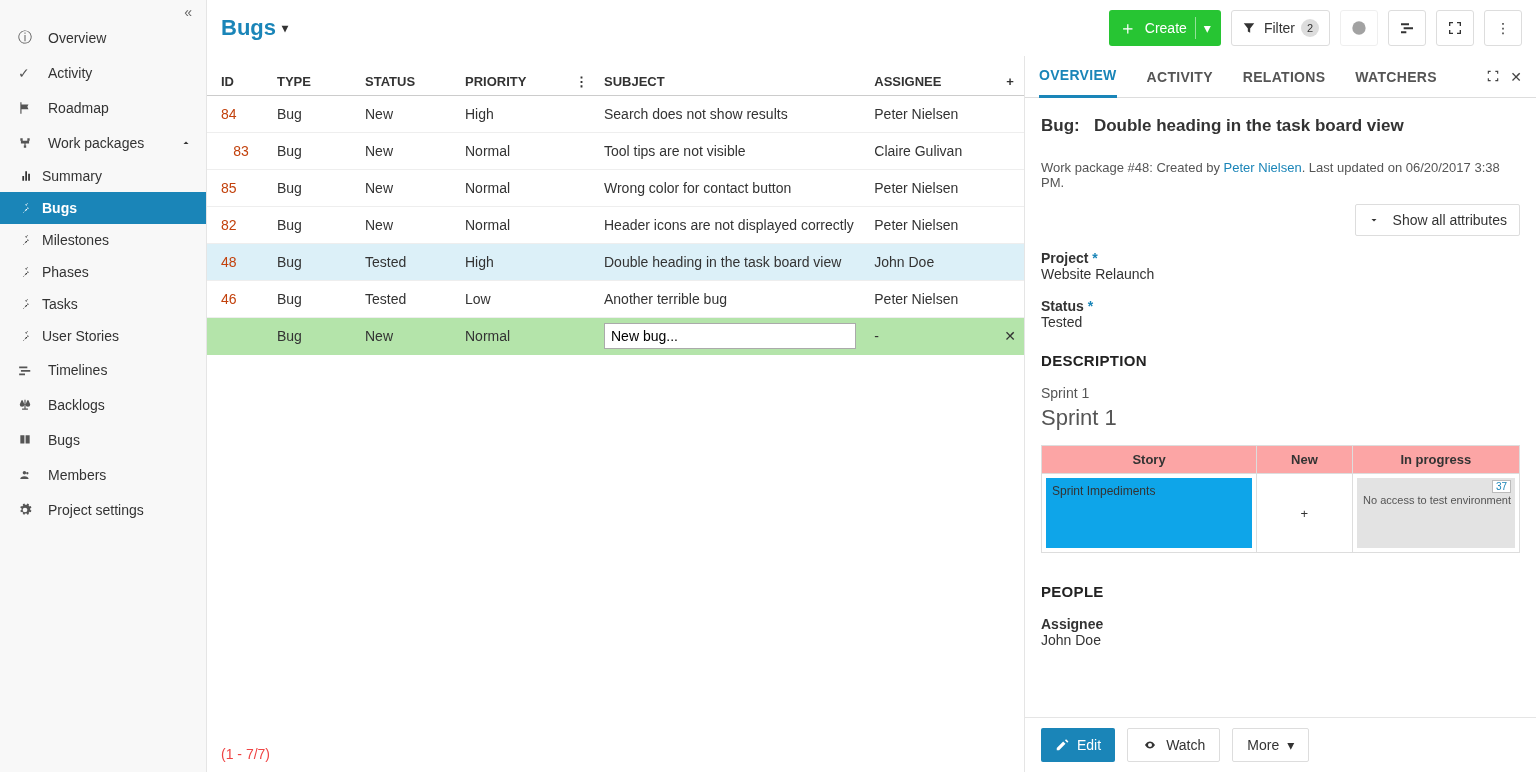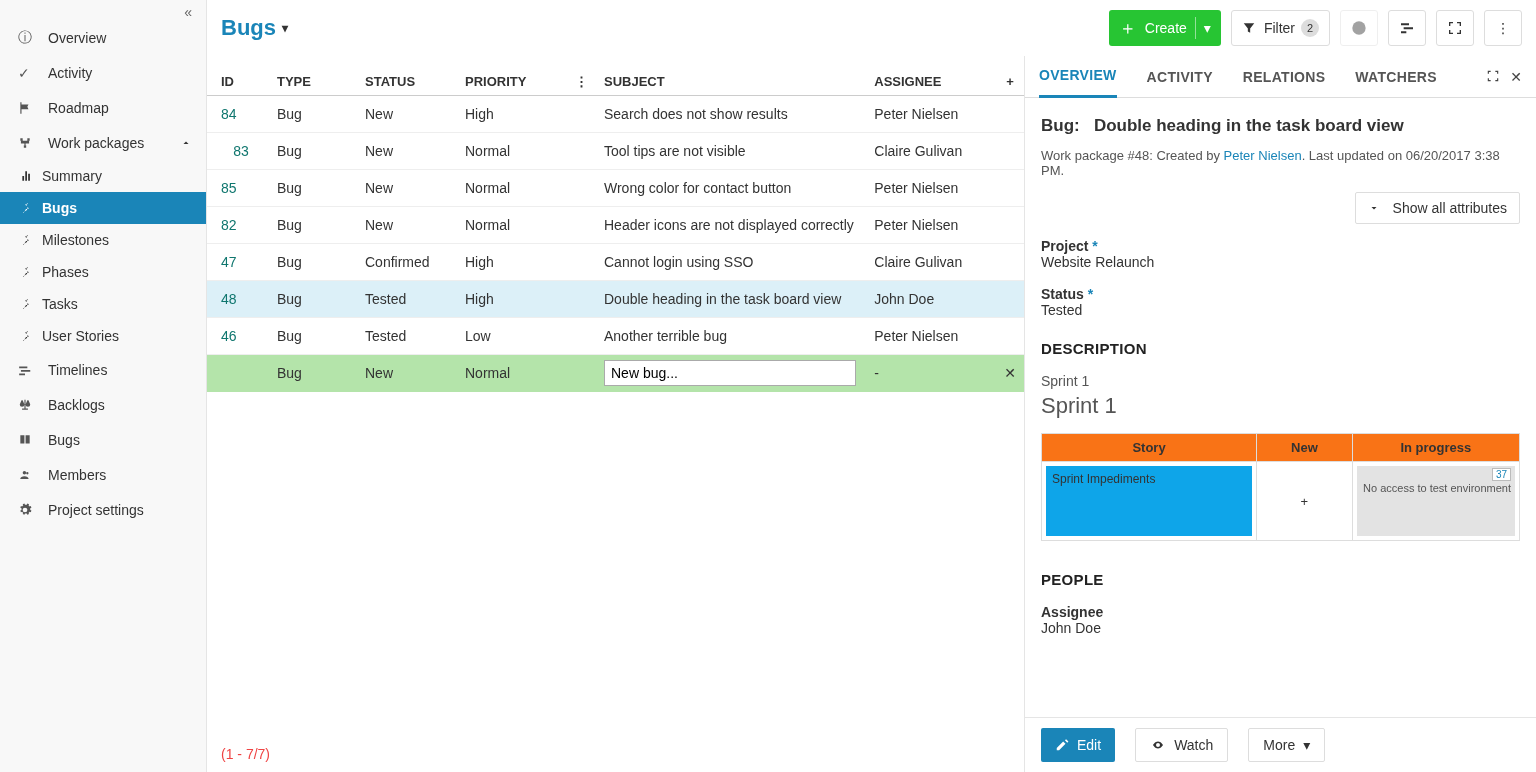--- a/index.html
+++ b/index.html
@@ -24,52 +24,52 @@
   .filter-btn, .sq-btn { height: 36px; border: 1px solid #ddd; display: flex; align-items: center; padding: 0 10px; margin-left: 10px; cursor: pointer; border-radius: 3px; background: #fff; }
   .sq-btn { width: 38px; justify-content: center; }
   .sq-btn.dim { opacity: 0.45; }
   .badge { background: #ddd; border-radius: 50%; width: 18px; height: 18px; display: inline-flex; align-items: center; justify-content: center; font-size: 11px; margin-left: 6px; }
   
   .content-row { flex: 1; display: flex; overflow: hidden; }
   .table-wrap { flex: 1; display: flex; flex-direction: column; }
   .table { width: 100%; border-collapse: collapse; }
   .table th, .table td { text-align: left; padding: 0 8px; height: 37px; border-bottom: 1px solid #eee; font-weight: normal; }
   .table thead th { color: #333; font-weight: 600; font-size: 13px; border-bottom: 1px solid #ccc; padding-bottom: 6px; padding-top: 18px; }
-  .idcol { color: #0f766e; }
+  .idcol { color: #c2410c; }
   .row-selected { background: #dcf0f8 !important; }
   .row-new { background: #b4e4aa; }
   .row-new td { border-bottom: none; }
   .sub-input { height: 26px; width: 252px; border: 1px solid #aaa; padding: 0 6px; font-size: 14px; }
   .footer { padding: 10px 14px; color: #ef4444; }
   
   .detail { width: 512px; border-left: 1px solid #e5e5e5; flex-shrink: 0; display: flex; flex-direction: column; }
   .tabs { display: flex; align-items: center; height: 42px; border-bottom: 1px solid #ddd; padding: 0 14px; gap: 30px; }
   .tab { font-weight: 700; color: #555; cursor: pointer; height: 42px; display: flex; align-items: center; font-size: 14px; letter-spacing: .3px; }
   .tab.active { color: #1a85b8; border-bottom: 3px solid #1a85b8; }
   .tabs .icons { margin-left: auto; display: flex; gap: 10px; color: #444; }
   .detail-body { padding: 12px 16px; flex: 1; overflow: auto; }
   .dp-title { font-size: 17px; font-weight: 600; margin-top: 6px; }
-  .meta { font-size: 13px; color: #555; margin-top: 12px; }
+  .meta { font-size: 13px; color: #555; margin-top: 24px; }
   .meta a { color: #1a85b8; text-decoration: none; }
   .show-attr { float: right; border: 1px solid #ddd; padding: 7px 12px; margin-top: 14px; cursor: pointer; display: flex; align-items: center; gap: 13px; border-radius: 2px; }
   .attr-row { display: flex; margin-top: 16px; clear: both; flex-direction: column; }
   .attr-row .lab { width: 165px; font-weight: 600; }
   .req { color: #1a85b8; }
   .sec-h { font-weight: 700; font-size: 15px; margin-top: 22px; color: #222; letter-spacing: .3px; }
   .sprint-label { margin-top: 16px; color: #555; }
   .sprint-h { font-size: 22px; color: #555; margin-top: 4px; }
   .board { margin-top: 14px; border: 1px solid #ddd; border-collapse: collapse; width: 100%; }
   .board th, .board td { border: 1px solid #ddd; padding: 4px; font-size: 13px; }
-  .board th { background: #f97316; font-weight: 600; height: 28px; }
+  .board th { background: #fca5a5; font-weight: 600; height: 28px; }
   .story-card { background: #0ea5e9; height: 70px; padding: 6px; text-align: left; font-size: 12px; }
   .prog-card { background: #e3e3e3; height: 70px; padding: 4px; text-align: right; font-size: 11px; color: #555; position: relative; }
   .prog-card .num { position: absolute; top: 2px; right: 4px; background: #fff; padding: 0 3px; font-size: 10px; border: 1px solid #bbb; color: #1a85b8; }
   .detail-footer { border-top: 1px solid #e5e5e5; padding: 10px 16px; display: flex; gap: 12px; }
   .btn-edit { background: #1a85b8; color: #fff; padding: 8px 14px; display: flex; align-items: center; gap: 8px; cursor: pointer; border-radius: 2px; }
-  .btn-lite { border: 1px solid #ddd; padding: 8px 14px; display: flex; align-items: center; gap: 8px; cursor: pointer; border-radius: 2px; background: #fff; margin-left: 8px; }
+  .btn-lite { border: 1px solid #ddd; padding: 8px 14px; display: flex; align-items: center; gap: 8px; cursor: pointer; border-radius: 2px; background: #fff; }
   svg { display: block; }
 </style>
 </head>
 <body>
 
 <div class="app">
 
   <div class="sidebar">
     <div class="collapse-bar">
       <span>«</span>
@@ -289,30 +289,20 @@
                 <td></td>
               </tr>
               <tr>
                 <td class="idcol" style="padding-left:14px;">82</td>
                 <td>Bug</td>
                 <td>New</td>
                 <td>Normal</td>
                 <td></td>
                 <td>Header icons are not displayed correctly</td>
                 <td>Peter Nielsen</td>
-                <td></td>
-              </tr>
-              <tr>
-                <td class="idcol" style="padding-left:14px;">47</td>
-                <td>Bug</td>
-                <td>Confirmed</td>
-                <td>High</td>
-                <td></td>
-                <td>Cannot login using SSO</td>
-                <td>Claire Gulivan</td>
                 <td></td>
               </tr>
               <tr class="row-selected">
                 <td class="idcol" style="padding-left:14px;">48</td>
                 <td>Bug</td>
                 <td>Tested</td>
                 <td>High</td>
                 <td></td>
                 <td>Double heading in the task board view</td>
                 <td>John Doe</td>

